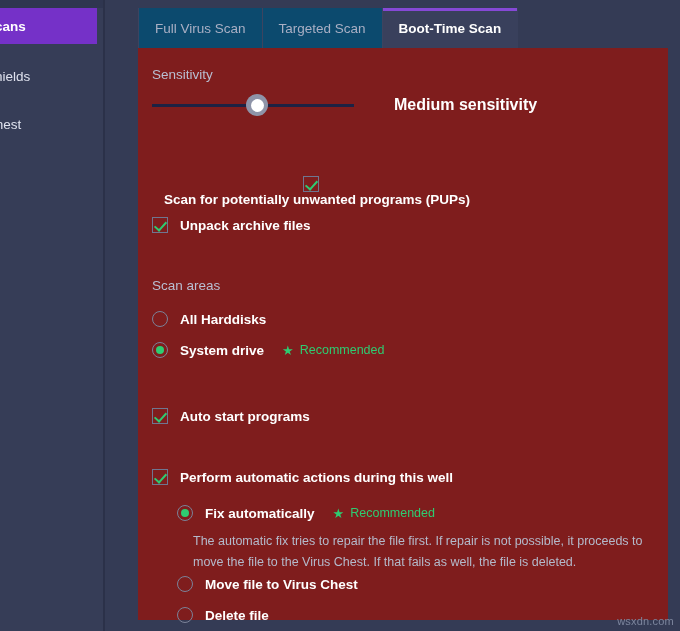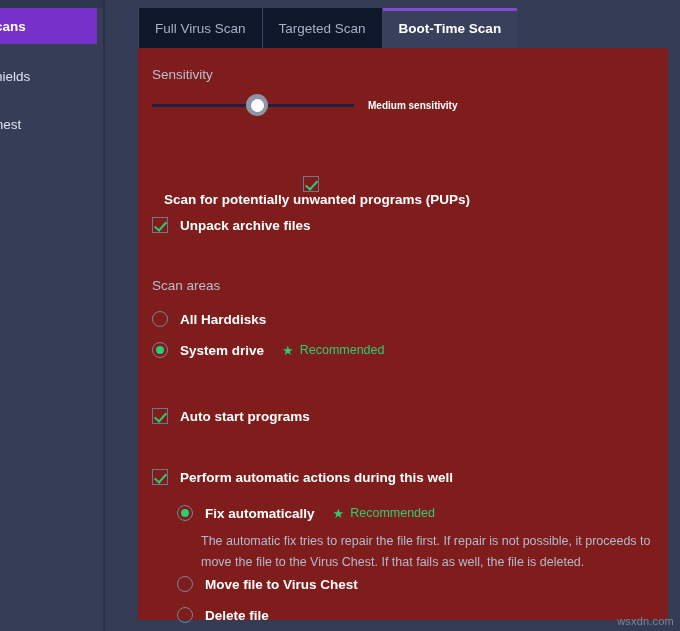--- a/index.html
+++ b/index.html
@@ -82,21 +82,21 @@
     align-items: stretch;
   }
   .tab {
     position: relative;
     display: flex;
     align-items: center;
     justify-content: center;
     padding: 0 16px;
     font-size: 13.5px;
     color: #a9afc4;
-    background: #0f172a;
+    background: #0c4a6e;
     border-right: 1px solid #3c4460;
     cursor: pointer;
     white-space: nowrap;
   }
   .tab:first-child { border-left: 1px solid #3c4460; }
   .tab.active {
     background: #39405c;
     color: #ffffff;
     font-weight: bold;
     border-right: 1px solid #39405c;
@@ -154,23 +154,23 @@
     justify-content: center;
     cursor: pointer;
   }
   #slider-thumb::after {
     content: "";
     width: 13px; height: 13px;
     border-radius: 50%;
     background: #ffffff;
   }
   #slider-value {
-    margin-left: 14px;
+    margin-left: 40px;
     color: #ffffff;
-    font-size: 10px;
+    font-size: 16px;
     font-weight: bold;
     white-space: nowrap;
   }
 
   
   .row {
     position: absolute;
     display: flex;
     align-items: center;
     white-space: nowrap;
@@ -243,21 +243,21 @@
 
   
   #row-pup        { left: 14px; top: 128px; flex-direction: column; }
   #row-unpack     { left: 14px; top: 169px; }
   #scanareas-lbl  { position: absolute; left: 14px; top: 230px; }
   #row-alldisks   { left: 14px; top: 263px; }
   #row-sysdrive   { left: 14px; top: 294px; }
   #row-autostart  { left: 14px; top: 360px; }
   #row-perform    { left: 14px; top: 421px; }
   #row-fixauto    { left: 39px; top: 457px; }
-  #desc-fix       { left: 63px; top: 483px; }
+  #desc-fix       { left: 55px; top: 483px; }
   #row-movechest  { left: 39px; top: 528px; }
   #row-delete     { left: 39px; top: 559px; }
 
   #watermark {
     position: absolute;
     right: 6px; bottom: 4px;
     color: #7d869e;
     font-size: 11px;
     letter-spacing: 0.2px;
   }

